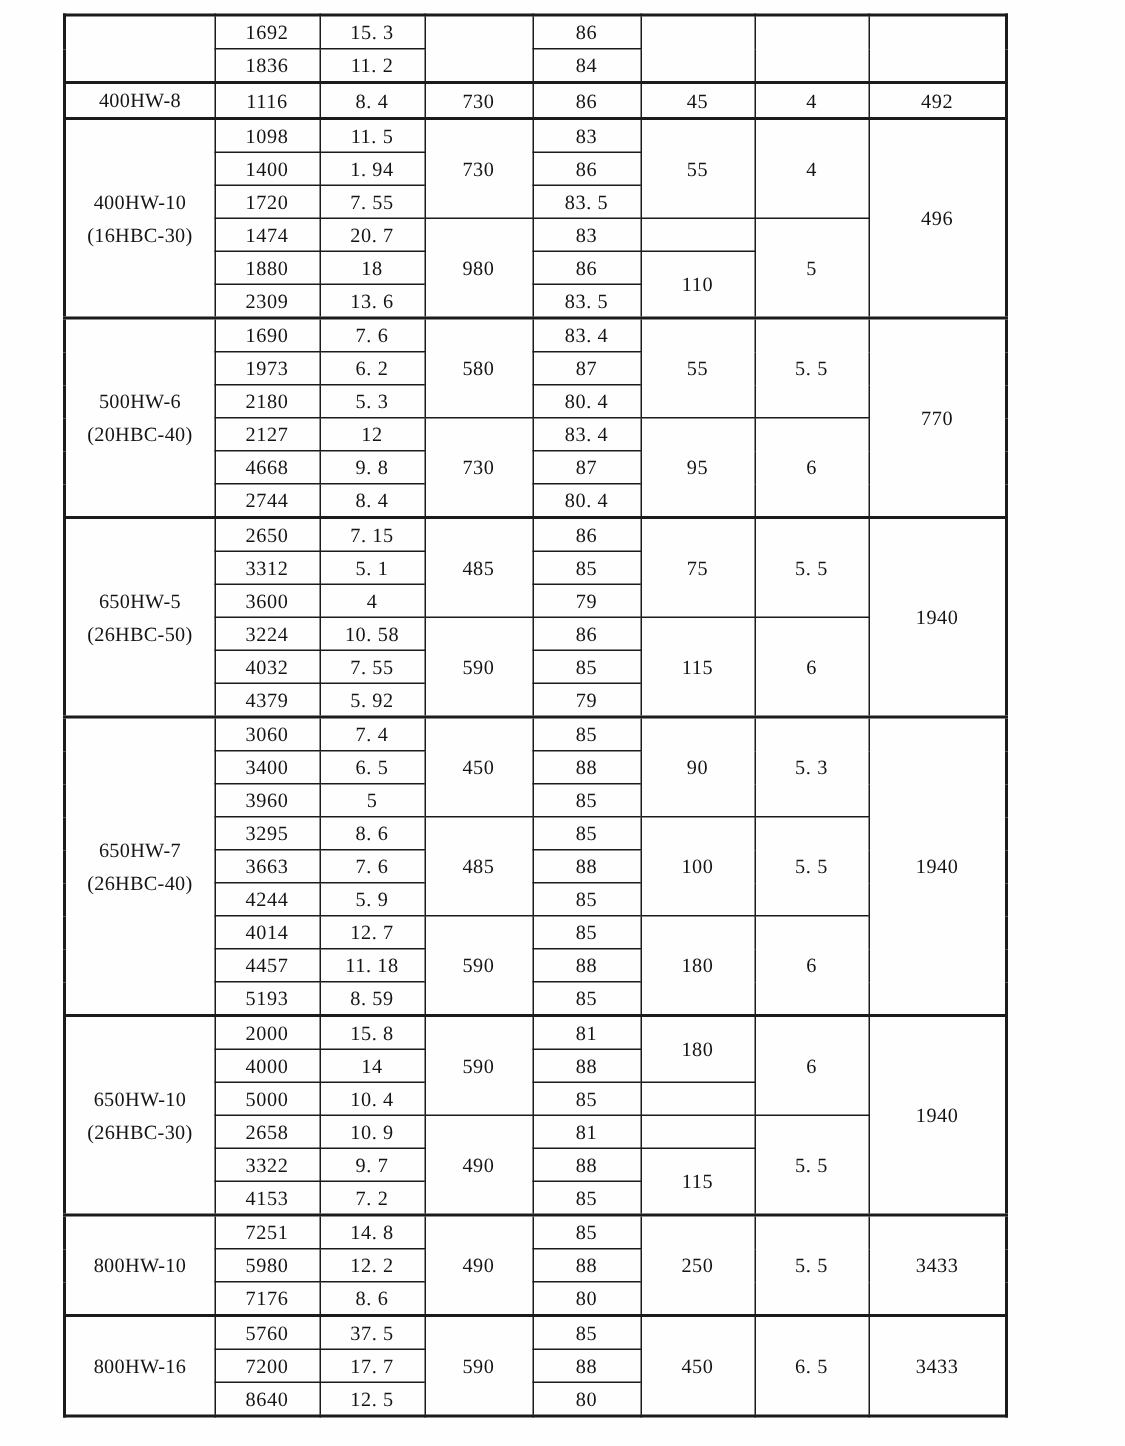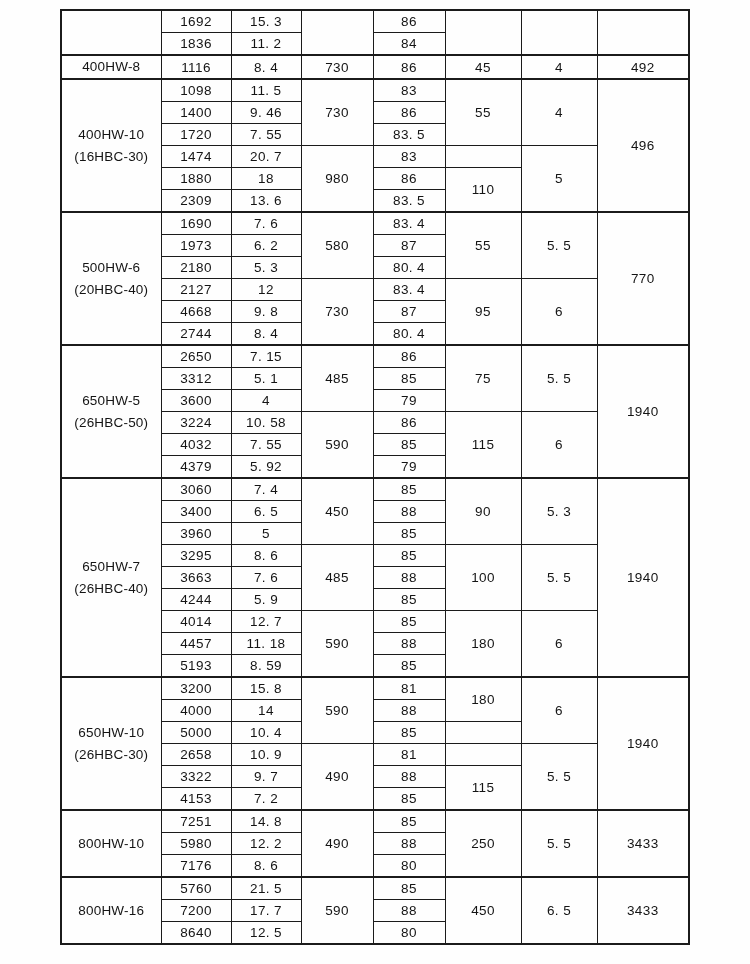--- a/index.html
+++ b/index.html
@@ -10,25 +10,26 @@
   .scan-page {
     position: relative;
     width: 750px;
     height: 964px;
     background: #fefefe;
     overflow: hidden;
     font-family: "Liberation Sans", "DejaVu Sans", sans-serif;
   }
   table.spec-table {
     position: absolute;
-    left: 60px;
+    left: 42px;
     top: 9px;
     border-collapse: collapse;
     table-layout: fixed;
     border: 2.6px solid #1b1b1b;
+    font-family: Liberation Serif, serif;
   }
   table.spec-table tr {
     height: 22px;
   }
   table.spec-table td {
     border: 1.6px solid #1b1b1b;
     padding: 0;
     text-align: center;
     vertical-align: middle;
     font-size: 13.5px;
@@ -92,21 +93,21 @@
           <td>1098</td>
           <td>11. 5</td>
           <td rowspan="3">730</td>
           <td>83</td>
           <td rowspan="3">55</td>
           <td rowspan="3">4</td>
           <td rowspan="6">496</td>
         </tr>
         <tr>
           <td>1400</td>
-          <td>9. 46</td>
+          <td>1. 94</td>
           <td>86</td>
         </tr>
         <tr>
           <td>1720</td>
           <td>7. 55</td>
           <td>83. 5</td>
         </tr>
         <tr>
           <td>1474</td>
           <td>20. 7</td>
@@ -253,21 +254,21 @@
           <td>11. 18</td>
           <td>88</td>
         </tr>
         <tr>
           <td>5193</td>
           <td>8. 59</td>
           <td>85</td>
         </tr>
         <tr class="block-start">
           <td rowspan="6" class="model-cell">650HW-10<br>(26HBC-30)</td>
-          <td>3200</td>
+          <td>2000</td>
           <td>15. 8</td>
           <td rowspan="3">590</td>
           <td>81</td>
           <td rowspan="2">180</td>
           <td rowspan="3">6</td>
           <td rowspan="6">1940</td>
         </tr>
         <tr>
           <td>4000</td>
           <td>14</td>
@@ -314,21 +315,21 @@
           <td>88</td>
         </tr>
         <tr>
           <td>7176</td>
           <td>8. 6</td>
           <td>80</td>
         </tr>
         <tr class="block-start">
           <td rowspan="3" class="model-cell">800HW-16</td>
           <td>5760</td>
-          <td>21. 5</td>
+          <td>37. 5</td>
           <td rowspan="3">590</td>
           <td>85</td>
           <td rowspan="3">450</td>
           <td rowspan="3">6. 5</td>
           <td rowspan="3">3433</td>
         </tr>
         <tr>
           <td>7200</td>
           <td>17. 7</td>
           <td>88</td>

